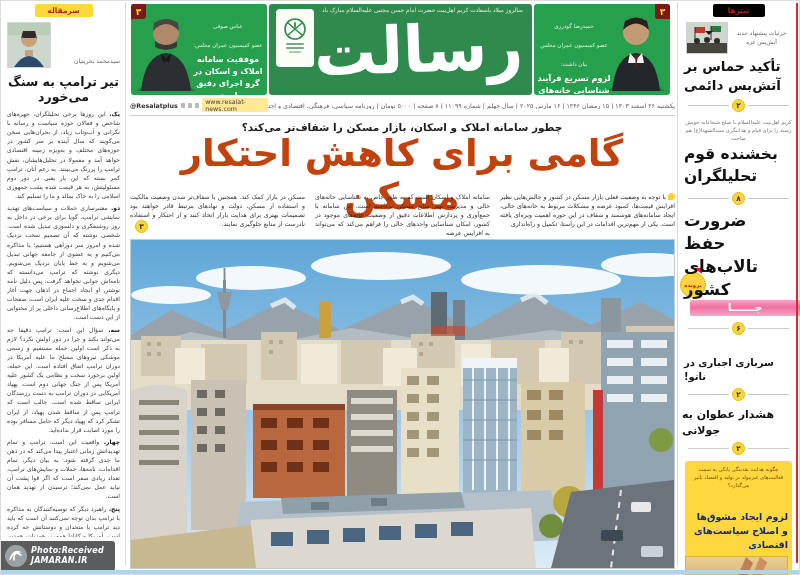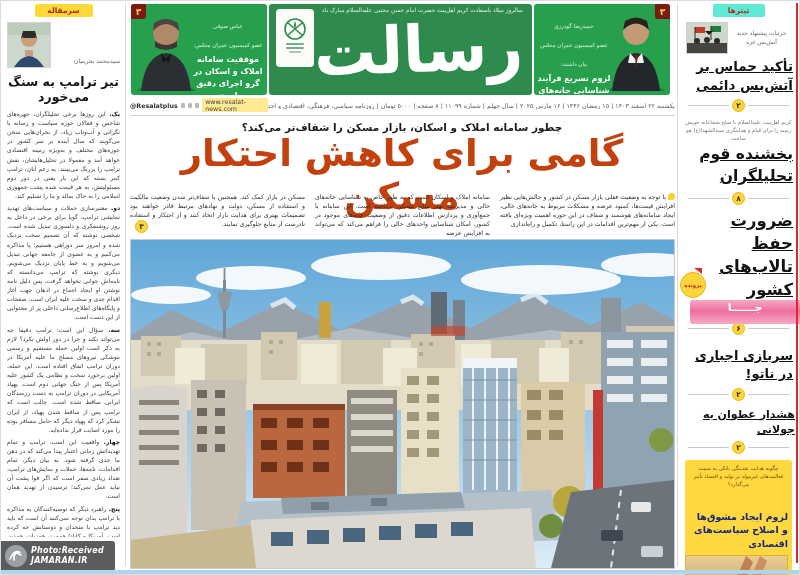--- a/index.html
+++ b/index.html
@@ -104,37 +104,37 @@
   .lead-badge { position:absolute; top:219px; left:8px; }
 
   .num-badge { width:13px; height:13px; border-radius:50%; background:#ffd43c; border:1px solid #e6b900;
                color:#333; font-size:7.5px; font-weight:bold; display:flex; align-items:center; justify-content:center; }
 
   .photo-frame { position:absolute; top:238px; left:3px; width:545px; height:330px;
                  border:1px solid #c9c9c9; background:#bcd7e8; }
 
   
   .sidebar { position:absolute; left:679px; top:2px; width:117px; height:566px; }
-  .sb-tab { display:block; width:52px; margin:1px auto 0; background:#5eead4; color:#b3271e;
+  .sb-tab { display:block; width:52px; margin:1px auto 0; background:#000000; color:#b3271e;
             font-size:7.5px; font-weight:bold; text-align:center; padding:2px 0; border-radius:2px; }
   .sb-item1-row { display:flex; gap:4px; margin:5px 6px 0; align-items:center; }
   .sb-thumb { width:42px; height:32px; border:1px solid #d0d0d0; flex:0 0 auto; }
   .sb-kicker { font-size:5.8px; color:#6d6d6d; text-align:center; flex:1; line-height:1.5; }
-  .sb-title { font-weight:bold; color:#121212; text-align:right; line-height:1.4;text-decoration:underline; }
+  .sb-title { font-weight:bold; color:#121212; text-align:left; line-height:1.4; }
   .t1 { font-size:13.5px; margin:3px 4px 0; }
   .t2 { font-size:15.5px; margin:2px 4px 0; }
   .t3 { font-size:16.5px; margin:2px 4px 0; position:relative; z-index:1; }
-  .t4 { font-size:13px; margin:12px 4px 0; }
+  .t4 { font-size:10px; margin:21px 4px 0; }
   .t5 { font-size:11px; margin:6px 2px 0; }
   .sb-kicker2 { font-size:5.3px; color:#777; text-align:center; margin:6px 4px 0; line-height:1.55; }
   .sep { display:flex; align-items:center; gap:3px; margin:4px 8px; }
   .sep .line { flex:1; height:1px; background:#c9c9c9; }
 
   .ribbon-wrap { position:relative; height:20px; margin:-3px 0 0; z-index:0; }
-  .ribbon { position:absolute; right:-3px; left:10px; top:2px; height:24px;
+  .ribbon { position:absolute; right:-3px; left:10px; top:2px; height:16px;
             background:linear-gradient(180deg,#f6a9c6,#ee6f9f 45%,#f6a9c6);
             color:#fff; font-weight:bold; font-size:11px; line-height:16px; text-align:center;
             border-radius:2px 0 0 2px; overflow:hidden; }
   .dossier { position:absolute; left:0; top:-26px; width:26px; height:26px; border-radius:50%;
              background:#ffd43c; border:1px solid #e6b900; color:#c0271c; font-size:5.5px; font-weight:bold;
              display:flex; align-items:center; justify-content:center; z-index:2; }
   .dossier::before { content:""; position:absolute; top:-5px; right:3px; border-style:solid;
                      border-width:0 8px 6px 0; border-color:transparent #e0262b transparent transparent; }
 
   .yellow-box { margin:6px 5px 0; background:#ffd83f; border-radius:3px; padding:5px 4px 3px; }

